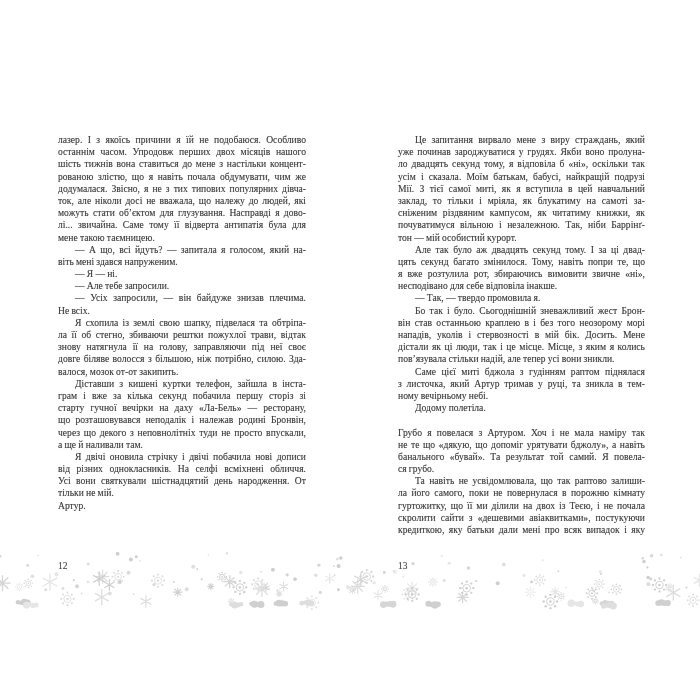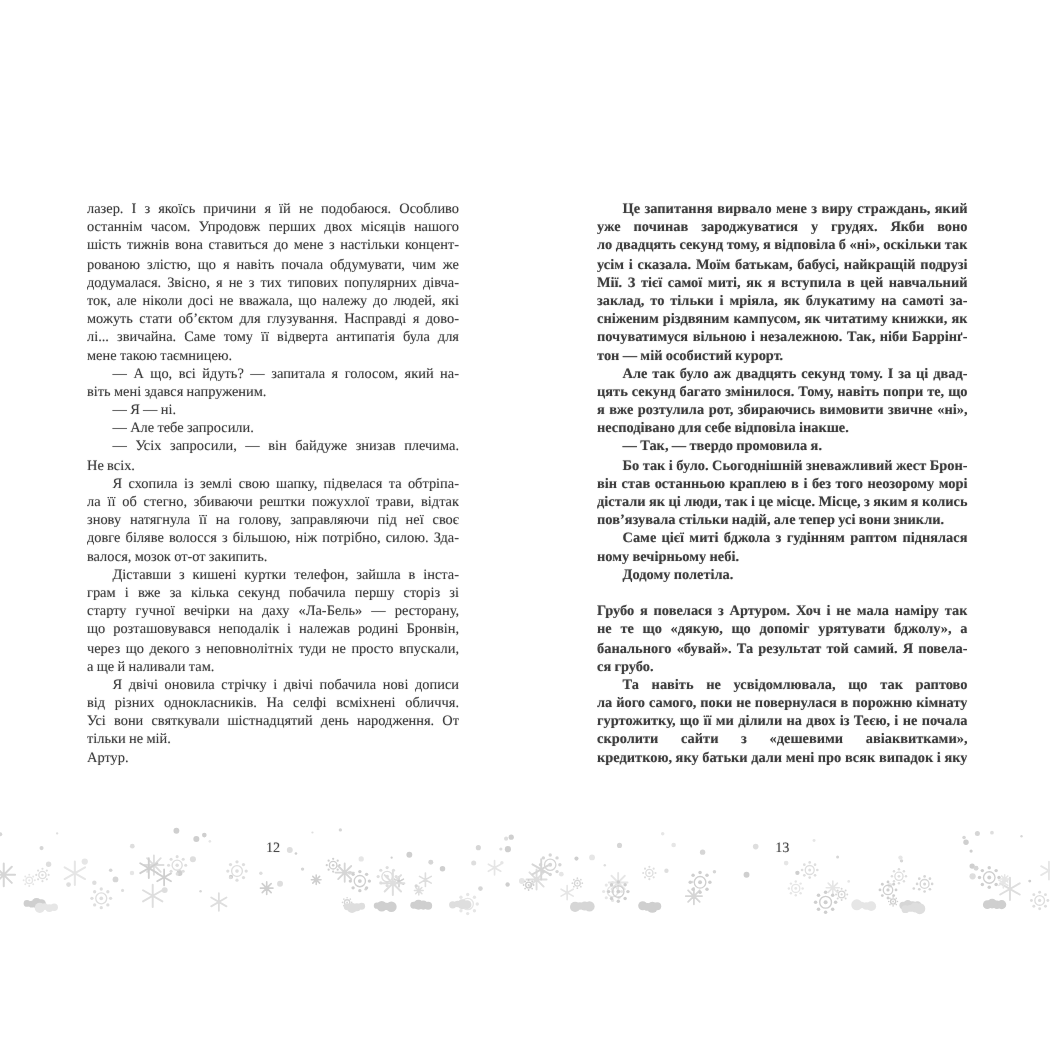--- a/index.html
+++ b/index.html
@@ -20,39 +20,39 @@
   .page-col{
     position:absolute;
     top:134px;
     color:#3e3e3e;
     font-size:9.6px;
     line-height:12.2px;
     word-spacing:-0.2px;
     text-shadow:0 0 0.7px rgba(95,95,95,0.55);
   }
   #left-col{ left:58px;  width:248px; }
-  #right-col{ left:398px; width:247px;font-weight:bold; }
+  #right-col{ left:398px; width:247px; }
   .line{
     height:12.2px;
     overflow:hidden;
     text-align:justify;
     text-align-last:justify;
   }
   .line.nj{
     text-align:right;
     text-align-last:left;
   }
   .line.ind{ text-indent:17px; }
   .line.gap{ }
   .page-num{
     position:absolute;
     top:561px;
     font-size:9.5px;
     color:#4a4a4a;
-    text-align:center;
+    text-align:left;
     text-shadow:0 0 0.7px rgba(95,95,95,0.5);
   }
   #left-num{ left:58px;  width:248px; }
   #right-num{ left:398px; width:247px; }
   #snow-band{
     position:absolute;
     left:0;
     top:549px;
     width:700px;
     height:66px;
@@ -105,23 +105,25 @@
       <div class="line">сніженим різдвяним кампусом, як читатиму книжки, як</div>
       <div class="line">почуватимуся вільною і незалежною. Так, ніби Баррінґ-</div>
       <div class="line nj">тон — мій особистий курорт.</div>
       <div class="line ind">Але так було аж двадцять секунд тому. І за ці двад-</div>
       <div class="line">цять секунд багато змінилося. Тому, навіть попри те, що</div>
       <div class="line">я вже розтулила рот, збираючись вимовити звичне «ні»,</div>
       <div class="line nj">несподівано для себе відповіла інакше.</div>
       <div class="line ind nj">— Так, — твердо промовила я.</div>
       <div class="line ind">Бо так і було. Сьогоднішній зневажливий жест Брон-</div>
       <div class="line">він став останньою краплею в і без того неозорому морі</div>
+      <div class="line">нападів, уколів і стервозності в мій бік. Досить. Мене</div>
       <div class="line">дістали як ці люди, так і це місце. Місце, з яким я колись</div>
       <div class="line nj">пов’язувала стільки надій, але тепер усі вони зникли.</div>
       <div class="line ind">Саме цієї миті бджола з гудінням раптом піднялася</div>
+      <div class="line">з листочка, який Артур тримав у руці, та зникла в тем-</div>
       <div class="line nj">ному вечірньому небі.</div>
       <div class="line ind nj">Додому полетіла.</div>
       <div class="line gap"></div>
       <div class="line">Грубо я повелася з Артуром. Хоч і не мала наміру так</div>
       <div class="line">не те що «дякую, що допоміг урятувати бджолу», а навіть</div>
       <div class="line">банального «бувай». Та результат той самий. Я повела-</div>
       <div class="line nj">ся грубо.</div>
       <div class="line ind">Та навіть не усвідомлювала, що так раптово залиши-</div>
       <div class="line">ла його самого, поки не повернулася в порожню кімнату</div>
       <div class="line">гуртожитку, що її ми ділили на двох із Теєю, і не почала</div>

